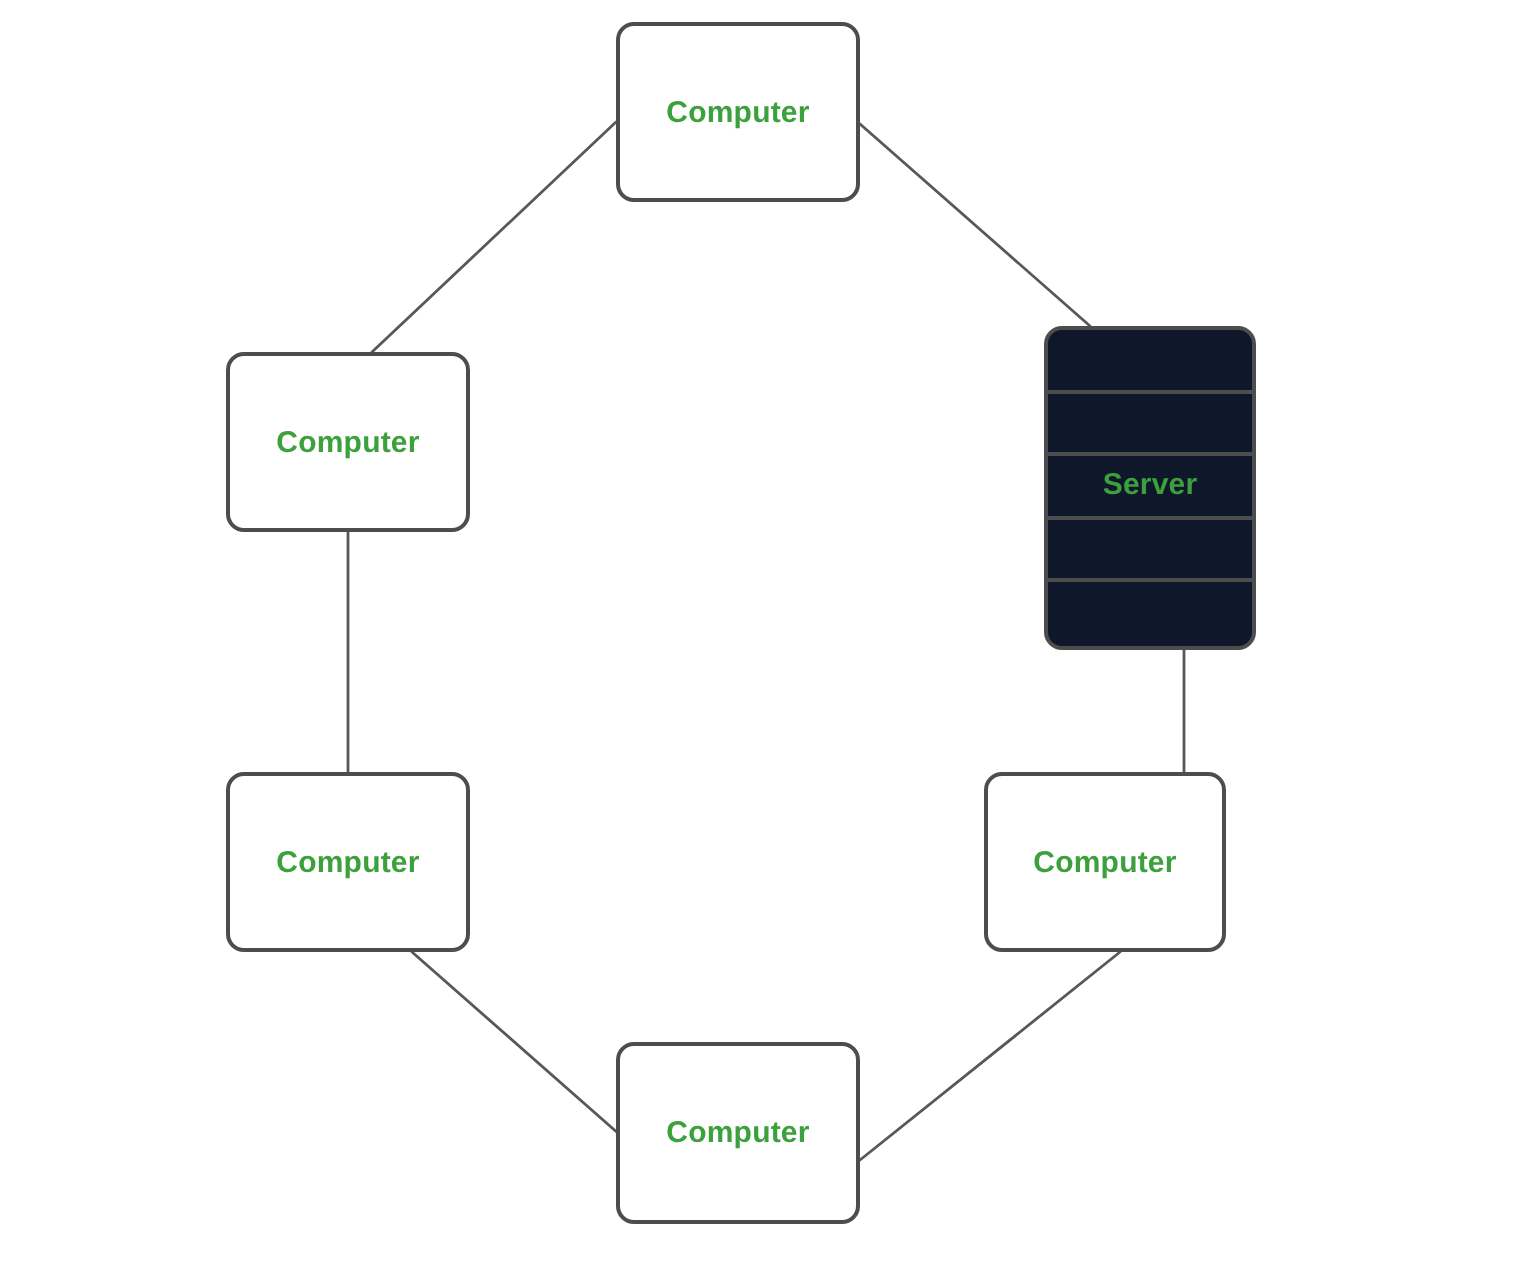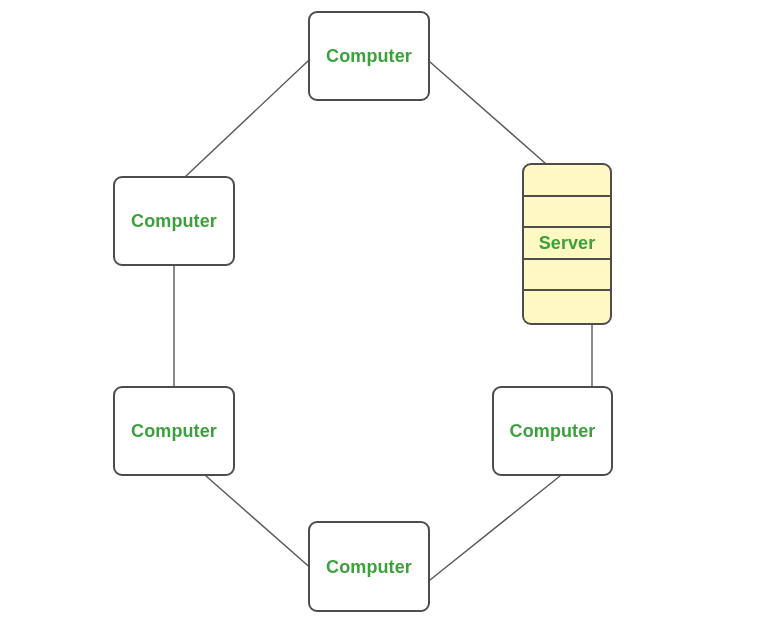--- a/index.html
+++ b/index.html
@@ -30,21 +30,21 @@
     box-sizing: border-box;
     background: #ffffff;
     border: 2px solid #4d4d4d;
     border-radius: 9px;
     display: flex;
     align-items: center;
     justify-content: center;
   }
   .node-label {
     color: #3ca13c;
-    font-size: 18px;
+    font-size: 15px;
     font-weight: bold;
     font-family: "Liberation Sans", sans-serif;
     letter-spacing: 0.1px;
     text-align: center;
     line-height: 1;
     user-select: none;
   }
   
   .node.server {
     display: block;
@@ -89,21 +89,21 @@
   </div>
 
   <div class="node computer" style="left: 308px; top: 521px; width: 122px; height: 91px; border-color: rgb(77, 77, 77); background: rgb(255, 255, 255);">
     <span class="node-label" style="color: rgb(60, 161, 60);">Computer</span>
   </div>
 
   <div class="node computer" style="left: 492px; top: 386px; width: 121px; height: 90px; border-color: rgb(77, 77, 77); background: rgb(255, 255, 255);">
     <span class="node-label" style="color: rgb(60, 161, 60);">Computer</span>
   </div>
 
-  <div class="node server" id="server-node" style="left: 522px; top: 163px; width: 90px; height: 162px; border-color: rgb(77, 77, 77); background: #fef9c3;">
+  <div class="node server" id="server-node" style="left: 522px; top: 163px; width: 106px; height: 162px; border-color: rgb(77, 77, 77); background: #0f172a;">
       <div class="rack-band" style="height: 31.6px; border-bottom-color: rgb(77, 77, 77);"></div>
       <div class="rack-band" style="height: 31.6px; border-bottom-color: rgb(77, 77, 77);"></div>
       <div class="rack-band" style="height: 31.6px; border-bottom-color: rgb(77, 77, 77);">
         <span class="node-label" style="color: rgb(60, 161, 60);">Server</span>
       </div>
       <div class="rack-band" style="height: 31.6px; border-bottom-color: rgb(77, 77, 77);"></div>
       <div class="rack-band" style="height: 31.6px; border-bottom-color: rgb(77, 77, 77);"></div>
     </div>
 
 </div>

